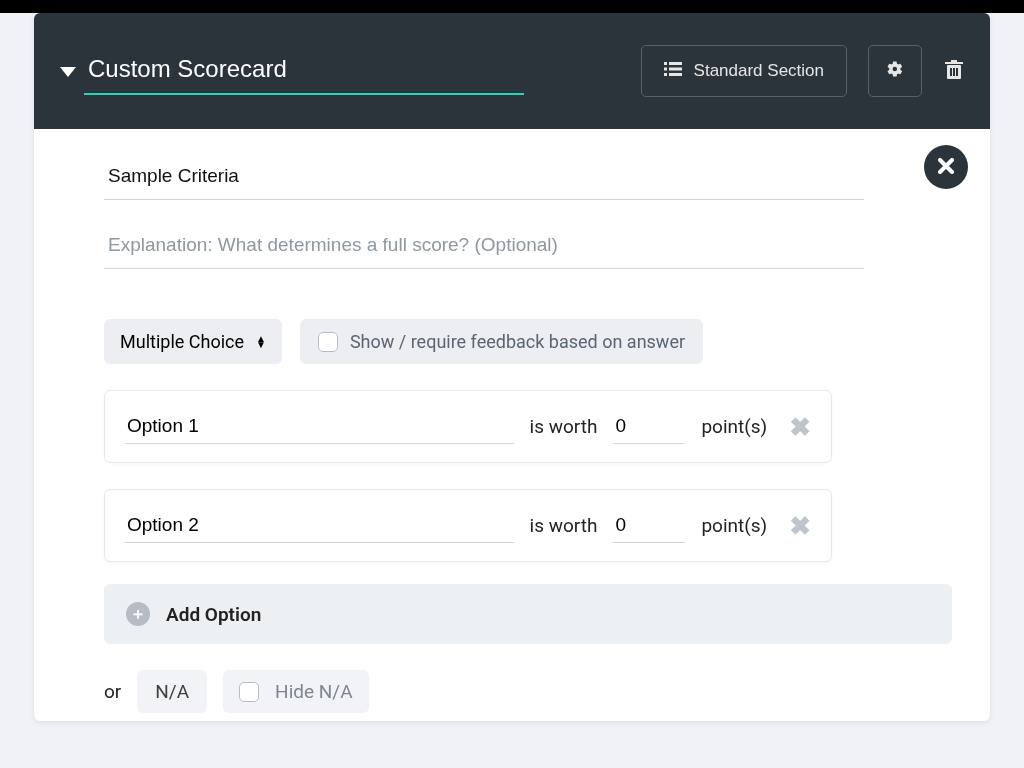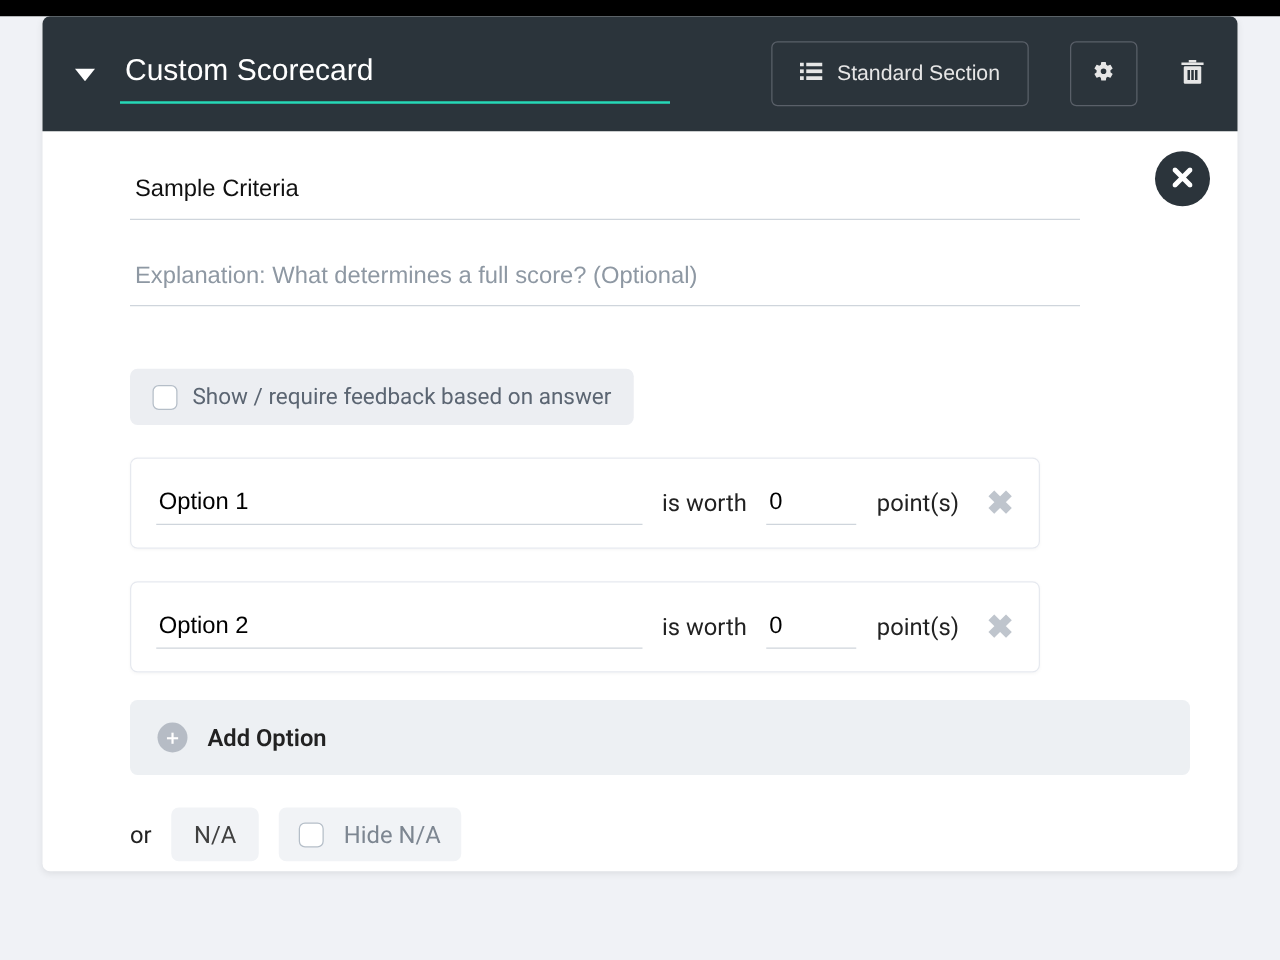--- a/index.html
+++ b/index.html
@@ -23,22 +23,22 @@
       box-shadow: 0 2px 6px rgba(0,0,0,0.08);
       overflow: visible;
     }
     .card-header {
       background: #2b343b;
       display: flex;
       align-items: center;
       padding: 10px 16px;
       border-top-left-radius: 6px;
       border-top-right-radius: 6px;
-      height: 92px;
-      gap: 16px;
+      height: 116px;
+      gap: 4px;
     }
     .caret {
       color: #fff;
       width: 24px;
       display: flex;
       align-items: center;
       justify-content: center;
       cursor: pointer;
       margin-left:6px;
     }
@@ -247,20 +247,27 @@
           <svg width="16" height="16" viewBox="0 0 16 16" fill="#fff">
               <path d="M2 2 L14 14 M14 2 L2 14" stroke="#fff" stroke-width="4" stroke-linecap="round"></path>
             </svg>
         </span>
       </div>
 
       <input class="field-line" value="Sample Criteria" style="">
       <input class="field-line explanation" placeholder="Explanation: What determines a full score? (Optional)" style="">
 
       <div class="row-controls">
+        <div class="pill">
+          <span>Multiple Choice</span>
+          <span class="updn">
+            <span>▲</span>
+              <span>▼</span>
+          </span>
+        </div>
         <label class="pill-check">
           <span class="chk"></span>
           <span>Show / require feedback based on answer</span>
         </label>
       </div>
 
       <div class="option-row">
         <input class="option-input" value="Option 1" style="">
         <span class="worth-label">is worth</span>
         <input class="points-input" value="0" style="">

